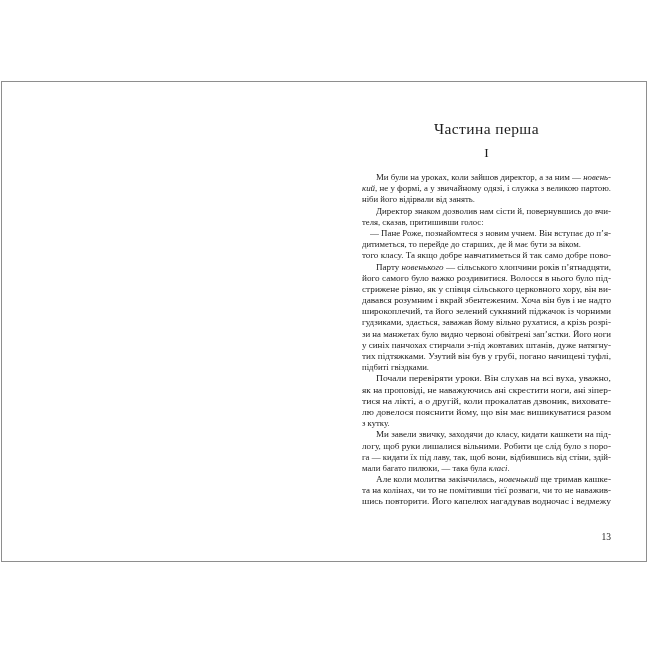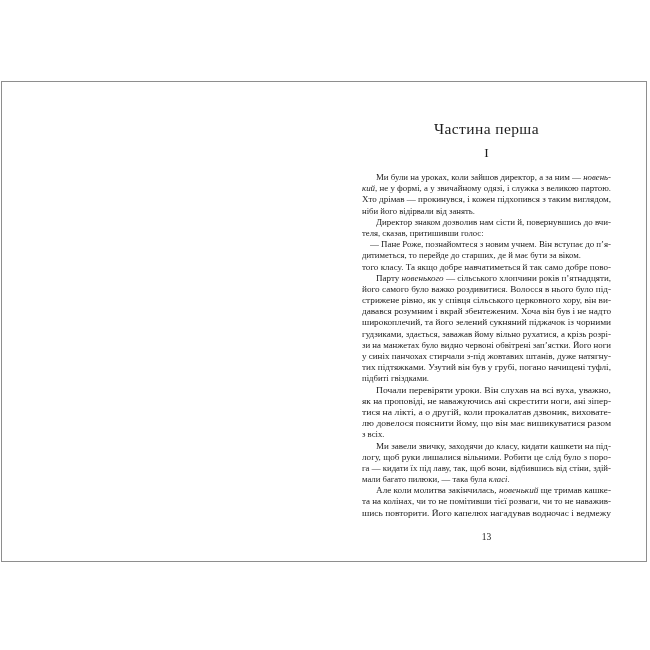--- a/index.html
+++ b/index.html
@@ -61,60 +61,59 @@
   .line-inner {
     display: inline-block;
     transform-origin: 0 50%;
     white-space: nowrap;
   }
   .line-inner i { font-style: italic; }
   .folio {
     position: absolute;
     left: 360px; top: 450px;
     width: 249px;
-    text-align: center;
+    text-align: right;
     font-size: 9.5px;
     color: #222222;
   }
 </style>
 </head>
 <body>
 
 <div class="spread">
   <div class="verso"></div>
   <div class="recto"></div>
 
   <div class="column">
     <h1 class="part-title">Частина перша</h1>
     <div class="chapter-num">I</div>
     <div class="body-text">
         <div class="line first"><span class="line-inner" style="margin-left: 14px; transform: scaleX(1.0158);"><span>Ми були на уроках, коли зайшов директор, а за ним — </span><i>новень-</i></span></div>
         <div class="line"><span class="line-inner" style="transform: scaleX(1.0217);"><i>кий</i><span>, не у формі, а у звичайному одязі, і служка з великою партою.</span></span></div>
-        <div class="line"><span class="line-inner" style="transform: scaleX(1.0368);"><span>Хто дрімав — прокинувся, і кожен підхопився з таким виглядом,</span></span></div>
         <div class="line end"><span class="line-inner"><span>ніби його відірвали від занять.</span></span></div>
         <div class="line first"><span class="line-inner" style="margin-left: 14px; transform: scaleX(1.0266);"><span>Директор знаком дозволив нам сісти й, повернувшись до вчи-</span></span></div>
         <div class="line end"><span class="line-inner"><span>теля, сказав, притишивши голос:</span></span></div>
         <div class="line dialog"><span class="line-inner" style="margin-left: 8px; transform: scaleX(1.0192);"><span>— Пане Роже, познайомтеся з новим учнем. Він вступає до п’я-</span></span></div>
         <div class="line end"><span class="line-inner"><span>дитиметься, то перейде до старших, де й має бути за віком.</span></span></div>
         <div class="line"><span class="line-inner" style="transform: scaleX(1.0442);"><span>того класу. Та якщо добре навчатиметься й так само добре пово-</span></span></div>
         <div class="line first"><span class="line-inner" style="margin-left: 14px; transform: scaleX(1.0416);"><span>Парту </span><i>новенького</i><span> — сільського хлопчини років п’ятнадцяти,</span></span></div>
         <div class="line"><span class="line-inner" style="transform: scaleX(1.0595);"><span>його самого було важко роздивитися. Волосся в нього було під-</span></span></div>
         <div class="line"><span class="line-inner" style="transform: scaleX(1.065);"><span>стрижене рівно, як у співця сільського церковного хору, він ви-</span></span></div>
         <div class="line"><span class="line-inner" style="transform: scaleX(1.064);"><span>давався розумним і вкрай збентеженим. Хоча він був і не надто</span></span></div>
         <div class="line"><span class="line-inner" style="transform: scaleX(1.0693);"><span>широкоплечий, та його зелений сукняний піджачок із чорними</span></span></div>
         <div class="line"><span class="line-inner" style="transform: scaleX(1.0326);"><span>гудзиками, здається, заважав йому вільно рухатися, а крізь розрі-</span></span></div>
         <div class="line"><span class="line-inner" style="transform: scaleX(1.0114);"><span>зи на манжетах було видно червоні обвітрені зап’ястки. Його ноги</span></span></div>
         <div class="line"><span class="line-inner" style="transform: scaleX(1.0389);"><span>у синіх панчохах стирчали з-під жовтавих штанів, дуже натягну-</span></span></div>
         <div class="line"><span class="line-inner" style="transform: scaleX(1.0584);"><span>тих підтяжками. Узутий він був у грубі, погано начищені туфлі,</span></span></div>
         <div class="line end"><span class="line-inner"><span>підбиті гвіздками.</span></span></div>
         <div class="line first"><span class="line-inner" style="margin-left: 14px; transform: scaleX(1.1018);"><span>Почали перевіряти уроки. Він слухав на всі вуха, уважно,</span></span></div>
         <div class="line"><span class="line-inner" style="transform: scaleX(1.0716);"><span>як на проповіді, не наважуючись ані скрестити ноги, ані зіпер-</span></span></div>
         <div class="line"><span class="line-inner" style="transform: scaleX(1.1163);"><span>тися на лікті, а о другій, коли прокалатав дзвоник, виховате-</span></span></div>
         <div class="line"><span class="line-inner" style="transform: scaleX(1.107);"><span>лю довелося пояснити йому, що він має вишикуватися разом</span></span></div>
-        <div class="line end"><span class="line-inner"><span>з всіх.</span></span></div>
+        <div class="line end"><span class="line-inner"><span>з кутку.</span></span></div>
         <div class="line first"><span class="line-inner" style="margin-left: 14px; transform: scaleX(1.0445);"><span>Ми завели звичку, заходячи до класу, кидати кашкети на під-</span></span></div>
         <div class="line"><span class="line-inner" style="transform: scaleX(1.0545);"><span>логу, щоб руки лишалися вільними. Робити це слід було з поро-</span></span></div>
         <div class="line"><span class="line-inner" style="transform: scaleX(1.0111);"><span>га — кидати їх під лаву, так, щоб вони, відбившись від стіни, здій-</span></span></div>
         <div class="line end"><span class="line-inner"><span>мали багато пилюки, — така була </span><i>класі</i><span>.</span></span></div>
         <div class="line first"><span class="line-inner" style="margin-left: 14px; transform: scaleX(1.057);"><span>Але коли молитва закінчилась, </span><i>новенький</i><span> ще тримав кашке-</span></span></div>
         <div class="line"><span class="line-inner" style="transform: scaleX(1.0352);"><span>та на колінах, чи то не помітивши тієї розваги, чи то не наважив-</span></span></div>
         <div class="line"><span class="line-inner" style="transform: scaleX(1.0887);"><span>шись повторити. Його капелюх нагадував водночас і ведмежу</span></span></div>
       </div>
   </div>
 

